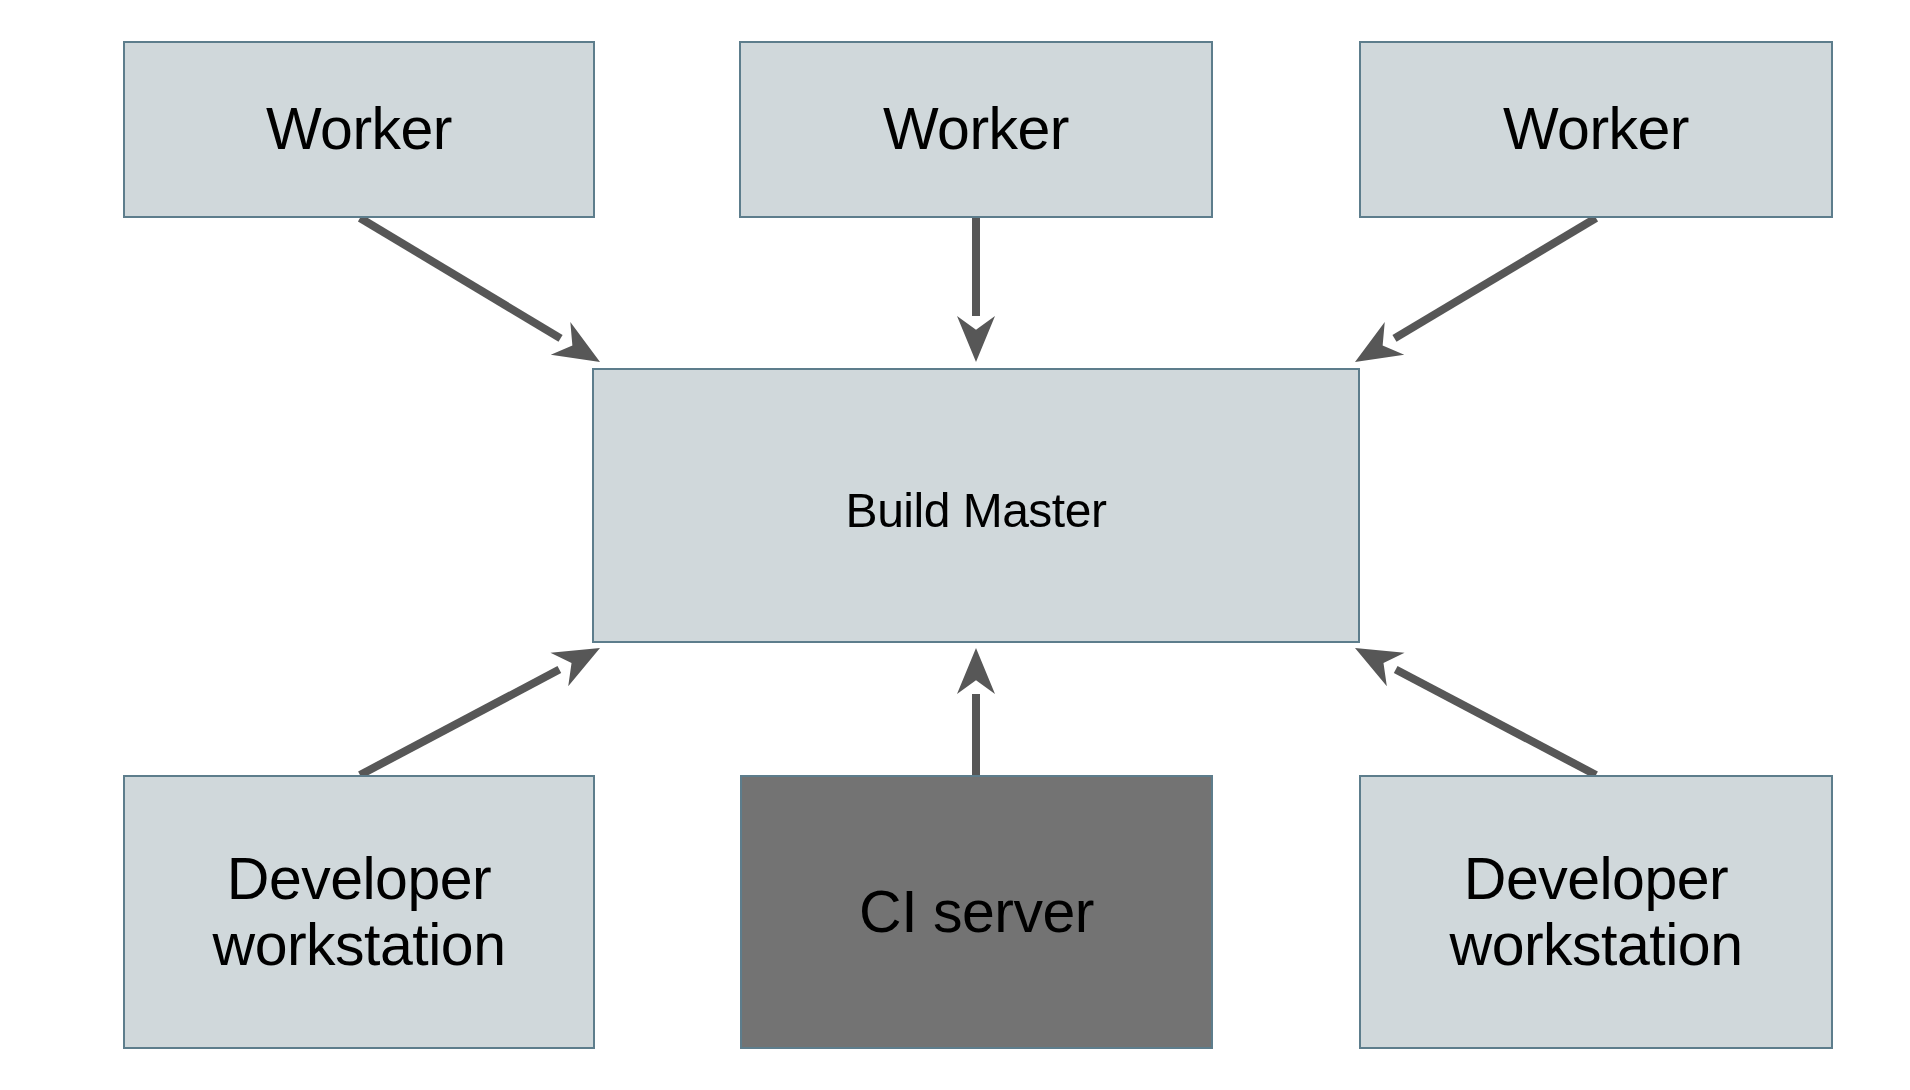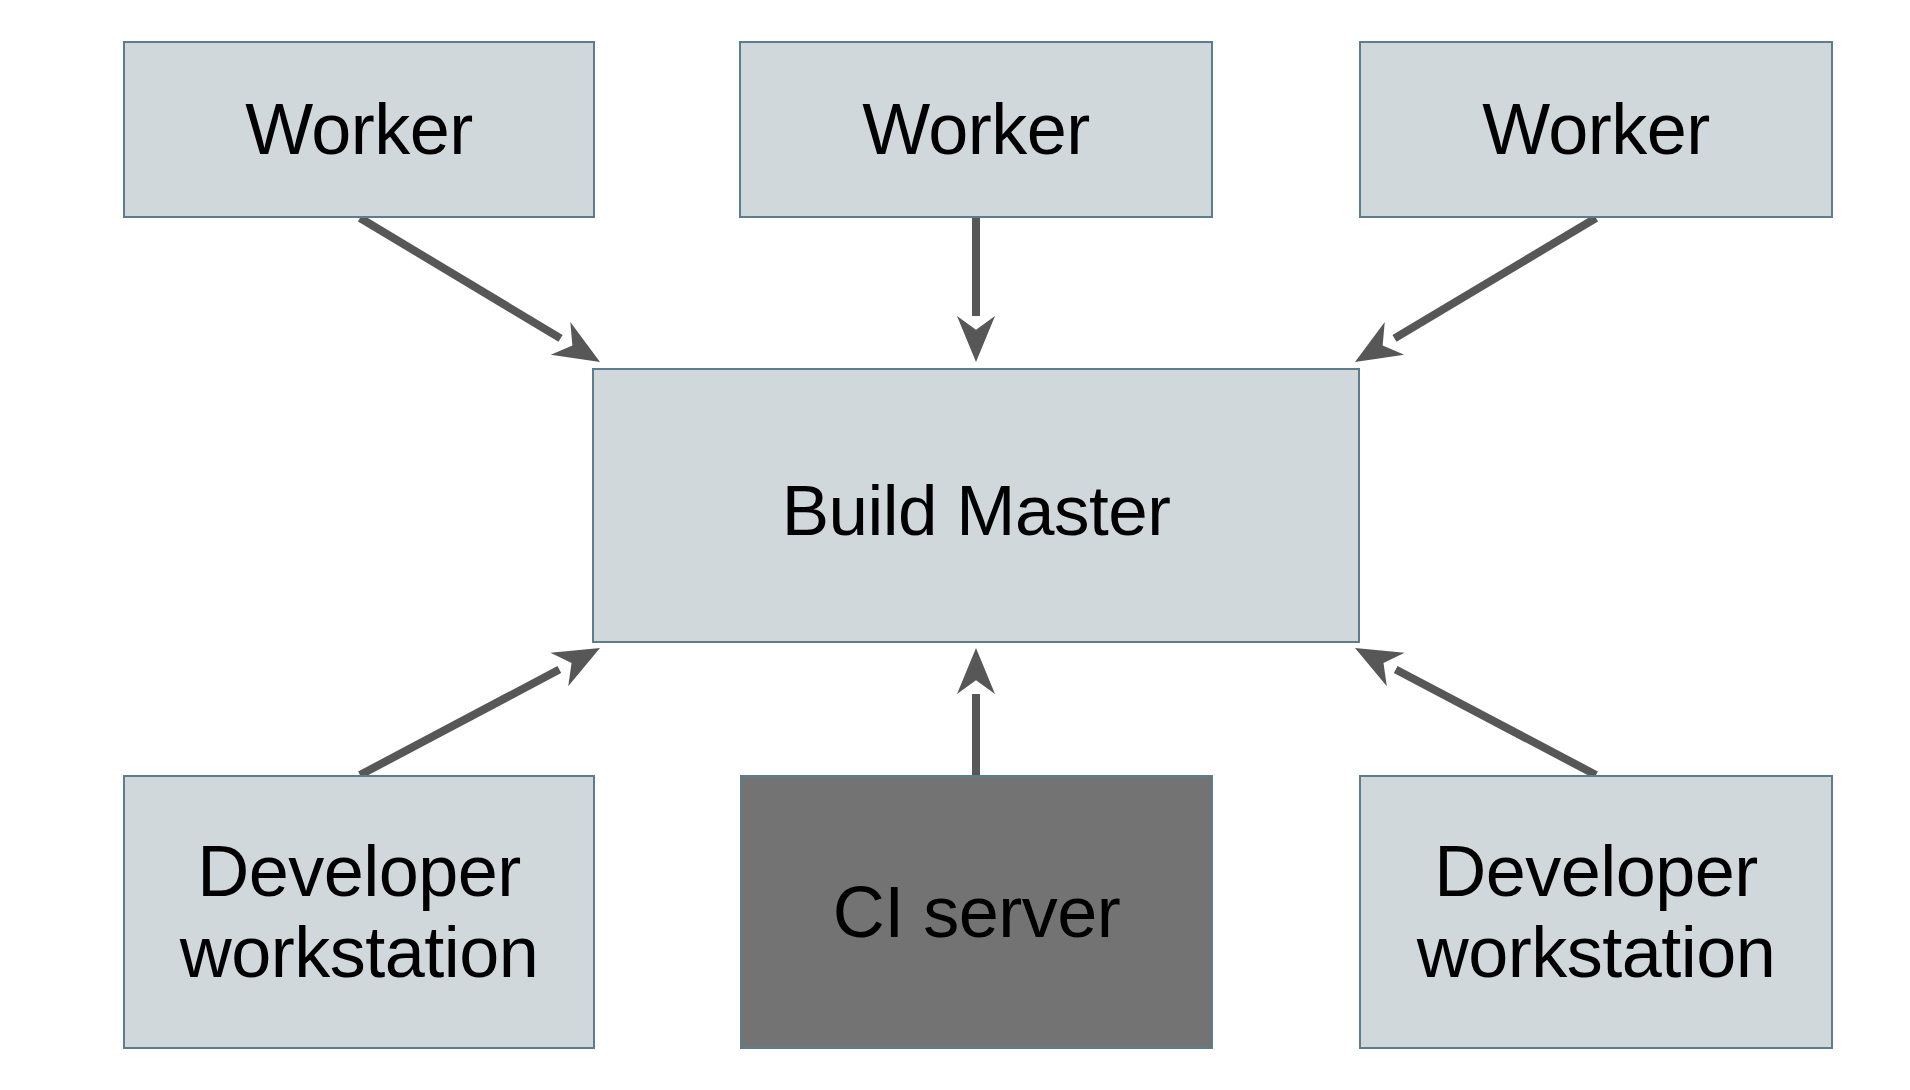--- a/index.html
+++ b/index.html
@@ -34,22 +34,22 @@
     text-align: center;
   }
   .node-label {
     color: #000000;
     font-family: "Liberation Sans", "DejaVu Sans", sans-serif;
     font-weight: 400;
     line-height: 1.12;
     letter-spacing: -0.5px;
     white-space: pre-line;
   }
-  .size-lg  { font-size: 72px; }
-  .size-md  { font-size: 71px; margin-top: 11px; }
+  .size-lg  { font-size: 59px; }
+  .size-md  { font-size: 48px; margin-top: 11px; }
 </style>
 </head>
 <body>
 
 <div id="canvas">
 
   <svg id="edge-layer" viewBox="0 0 1910 1090" width="1910" height="1090" xmlns="http://www.w3.org/2000/svg">
       <g>
         <line x1="360" y1="218" x2="560.555325417223" y2="338.3331952503338" stroke="#575757" stroke-width="8" stroke-linecap="butt"></line>
         <polygon points="600,362 550.7799060641,354.62556083887216 572.3887277920561,345.4332366752337 570.330744770346,322.04082966179544" fill="#575757"></polygon>

